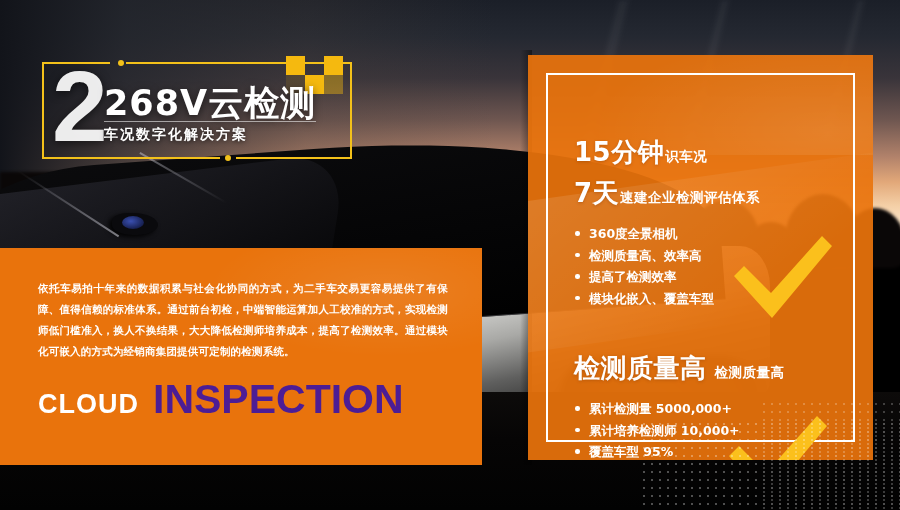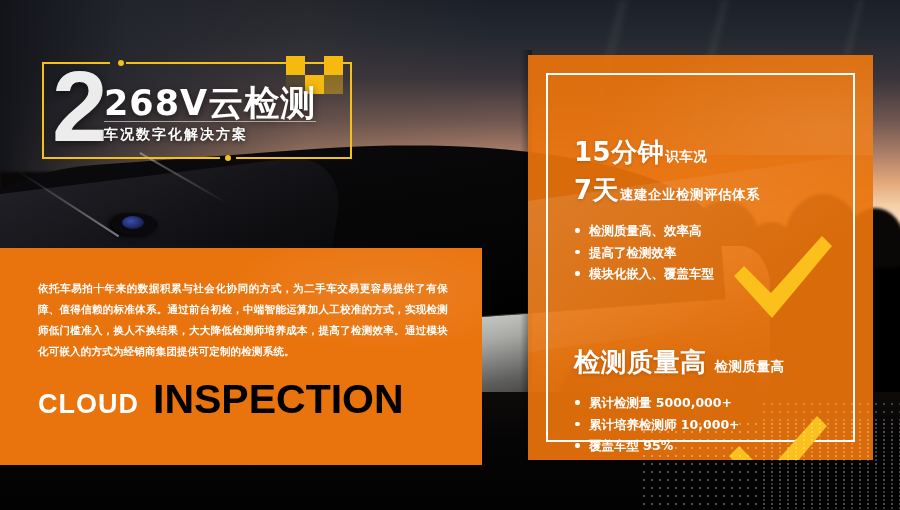--- a/index.html
+++ b/index.html
@@ -172,21 +172,21 @@
   .left-brand {
     position:absolute; left:38px; top:128px;
     white-space:nowrap;
     font-family:"Liberation Sans",sans-serif;
   }
   .brand-cloud {
     font-size:27px; font-weight:700; color:#fff; letter-spacing:1px;
     vertical-align:baseline;
   }
   .brand-insp {
-    font-size:41px; font-weight:700; color:#000000; letter-spacing:0px;
+    font-size:41px; font-weight:700; color:#4c1d95; letter-spacing:0px;
     margin-left:14px; vertical-align:baseline;
   }
 
   
   .right-panel {
     position:absolute; left:528px; top:55px; width:345px; height:405px;
     background:rgba(233,115,12,.93);
     overflow:hidden;
   }
   .rp-sheen {
@@ -212,21 +212,21 @@
   .hl-big {
     font-size:26px; font-weight:700; color:#fff; letter-spacing:.5px;
     font-family:"DejaVu Sans","Liberation Sans",sans-serif;
     text-shadow:0 1px 3px rgba(120,50,0,.35);
   }
   .hl-small {
     font-size:13.5px; font-weight:700; color:#fff; letter-spacing:.5px;
     font-family:"DejaVu Sans","Liberation Sans",sans-serif;
     margin-left:1px;
   }
-  .blk .hl:last-of-type { margin-bottom:0; }
+  .blk .hl:last-of-type { margin-bottom:0;margin-top:6px; }
 
   ul.feat { list-style:none; margin-top:12px; }
   ul.feat li {
     position:relative; padding-left:15px;
     font-size:12.5px; font-weight:700; color:#fff;
     font-family:"DejaVu Sans","Liberation Sans",sans-serif;
     line-height:1.72; white-space:nowrap;
   }
   ul.feat li::before {
     content:""; position:absolute; left:1px; top:8px;
@@ -340,20 +340,21 @@
     </svg>
 
     <div class="blk one">
       <div class="hl">
         <span class="hl-big">15分钟</span><span class="hl-small">识车况</span>
       </div>
       <div class="hl">
         <span class="hl-big">7天</span><span class="hl-small">速建企业检测评估体系</span>
       </div>
       <ul class="feat">
+        <li>360度全景相机</li>
         <li>检测质量高、效率高</li>
         <li>提高了检测效率</li>
         <li>模块化嵌入、覆盖车型</li>
       </ul>
     </div>
 
     <div class="blk two">
       <div class="hl">
         <span class="hl-big">检测质量高</span><span class="hl-small" style="margin-left:8px;">检测质量高</span>
       </div>

